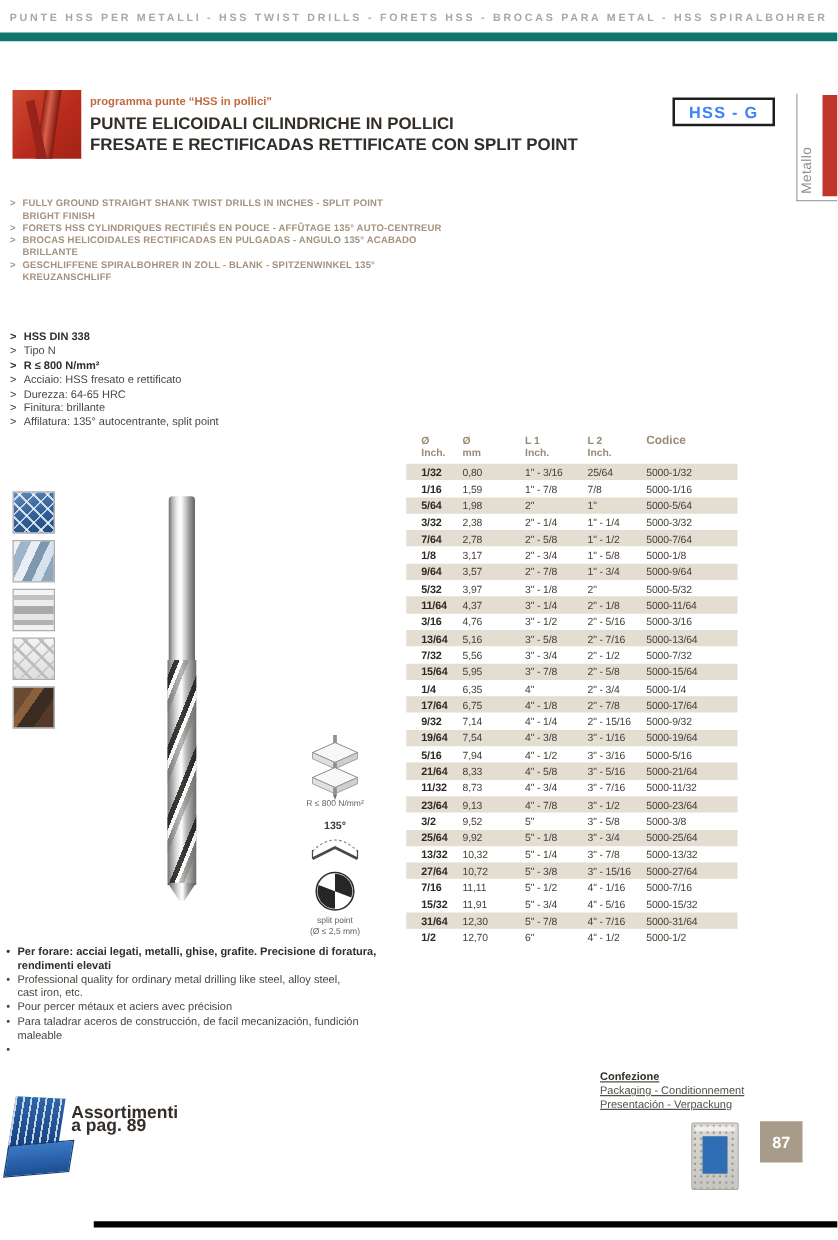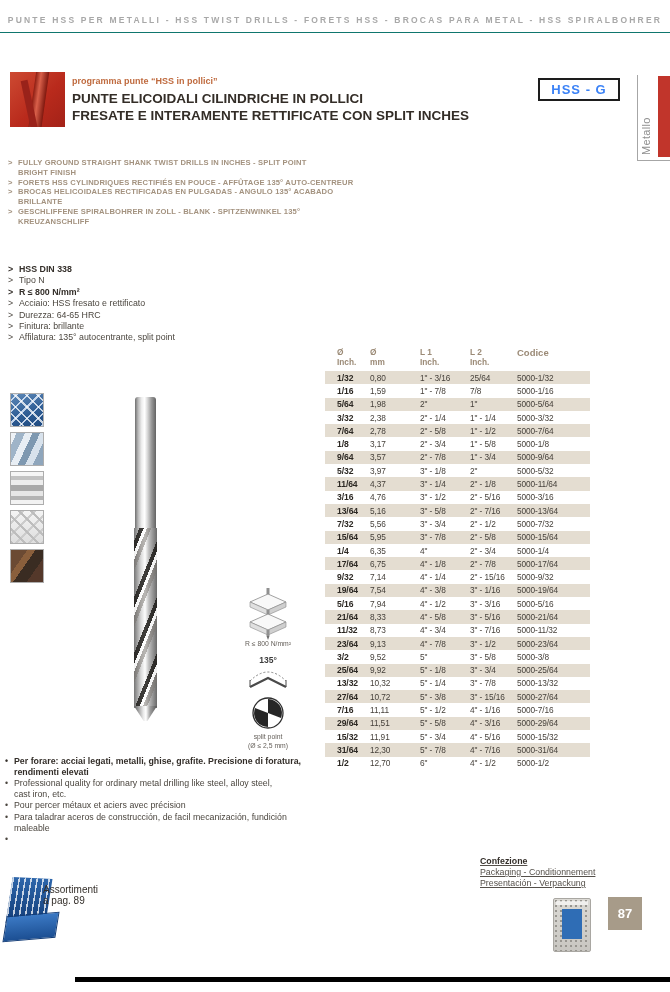--- a/index.html
+++ b/index.html
@@ -4,21 +4,21 @@
 <style>
   * { margin:0; padding:0; box-sizing:border-box; }
   html,body { width:670px; height:992px; }
   body {
     position:relative; background:#ffffff; overflow:hidden;
     font-family:"Liberation Sans","DejaVu Sans",sans-serif;
     color:#3a352f;
   }
   
   .top-strip { position:absolute; top:0; left:0; right:0; height:33px;
-    border-bottom:1px solid #0f766e; display:flex; align-items:flex-end; justify-content:center;
+    border-bottom:7px solid #0f766e; display:flex; align-items:flex-end; justify-content:center;
     padding-bottom:7px; }
   .top-strip-text { font-size:8.5px; font-weight:bold; letter-spacing:2.2px; color:#a8a8a8; }
 
   
   .logo { position:absolute; left:10px; top:72px; width:55px; height:55px; overflow:hidden;
     background:linear-gradient(135deg,#cd4a32 0%,#b92a1c 55%,#a32218 100%); }
   .logo::before { content:""; position:absolute; left:22px; top:-6px; width:13px; height:72px;
     background:linear-gradient(90deg,#8c1d12,#d9604a 40%,#7e170e); transform:rotate(8deg); }
   .logo::after { content:""; position:absolute; left:16px; top:8px; width:7px; height:52px;
     background:#99221a; transform:rotate(-12deg); }
@@ -101,21 +101,21 @@
   .cell-inch { font-weight:bold; color:#2c2823; padding-left:12px; font-size:8.6px; }
 
   
   .apps { position:absolute; left:5px; top:756px; width:340px; }
   .app { display:flex; font-size:8.8px; color:#4b463f; line-height:10.6px; margin-bottom:1px; }
   .app.bold { font-weight:bold; color:#332e29; }
   .app-marker { flex:0 0 9px; }
   .app-text { white-space:pre-line; }
 
   
-  .assortment-text { position:absolute; left:43px; top:884px; font-size:10px; font-weight:normal;
+  .assortment-text { position:absolute; left:57px; top:884px; font-size:14px; font-weight:bold;
     color:#332e29; line-height:11px; }
   .case-icon { position:absolute; left:5px; top:878px; width:54px; height:68px; }
   .case-back { position:absolute; left:4px; top:0; width:40px; height:46px;
     transform:skewX(-6deg) rotate(3deg);
     background:
       repeating-linear-gradient(90deg, rgba(255,255,255,.75) 0 1.5px, transparent 1.5px 6px),
       linear-gradient(180deg,#2d66ab,#123c77); }
   .case-tray { position:absolute; left:0; top:36px; width:52px; height:26px;
     transform:skewX(-14deg) rotate(-5deg);
     background:linear-gradient(180deg,#3b79c4,#1c4f93); border:1px solid #123c77; }
@@ -143,21 +143,21 @@
 <div class="page">
 
   <div class="top-strip">
     <span class="top-strip-text">PUNTE HSS PER METALLI - HSS TWIST DRILLS - FORETS HSS - BROCAS PARA METAL - HSS SPIRALBOHRER</span>
   </div>
 
   <div class="logo"></div>
   <div class="program-label">programma punte “HSS in pollici”</div>
   <div class="title">
     <div>PUNTE ELICOIDALI CILINDRICHE IN POLLICI</div>
-    <div>FRESATE E INTERAMENTE RETTIFICATE CON SPLIT INCHES</div>
+    <div>FRESATE E RECTIFICADAS RETTIFICATE CON SPLIT POINT</div>
   </div>
   <div class="badge">HSS - G</div>
   <div class="side-tab">
     <div class="side-tab-text">Metallo</div>
     <div class="side-tab-bar"></div>
   </div>
 
   <div class="features" id="features">
       <div class="feature">
         <span class="feature-marker">&gt;</span>
@@ -452,27 +452,20 @@
           <div class="cell">3" - 15/16</div>
           <div class="cell">5000-27/64</div>
         </div>
         <div class="row">
           <div class="cell cell-inch">7/16</div>
           <div class="cell">11,11</div>
           <div class="cell">5" - 1/2</div>
           <div class="cell">4" - 1/16</div>
           <div class="cell">5000-7/16</div>
         </div>
-        <div class="row shade">
-          <div class="cell cell-inch">29/64</div>
-          <div class="cell">11,51</div>
-          <div class="cell">5" - 5/8</div>
-          <div class="cell">4" - 3/16</div>
-          <div class="cell">5000-29/64</div>
-        </div>
         <div class="row">
           <div class="cell cell-inch">15/32</div>
           <div class="cell">11,91</div>
           <div class="cell">5" - 3/4</div>
           <div class="cell">4" - 5/16</div>
           <div class="cell">5000-15/32</div>
         </div>
         <div class="row shade">
           <div class="cell cell-inch">31/64</div>
           <div class="cell">12,30</div>

